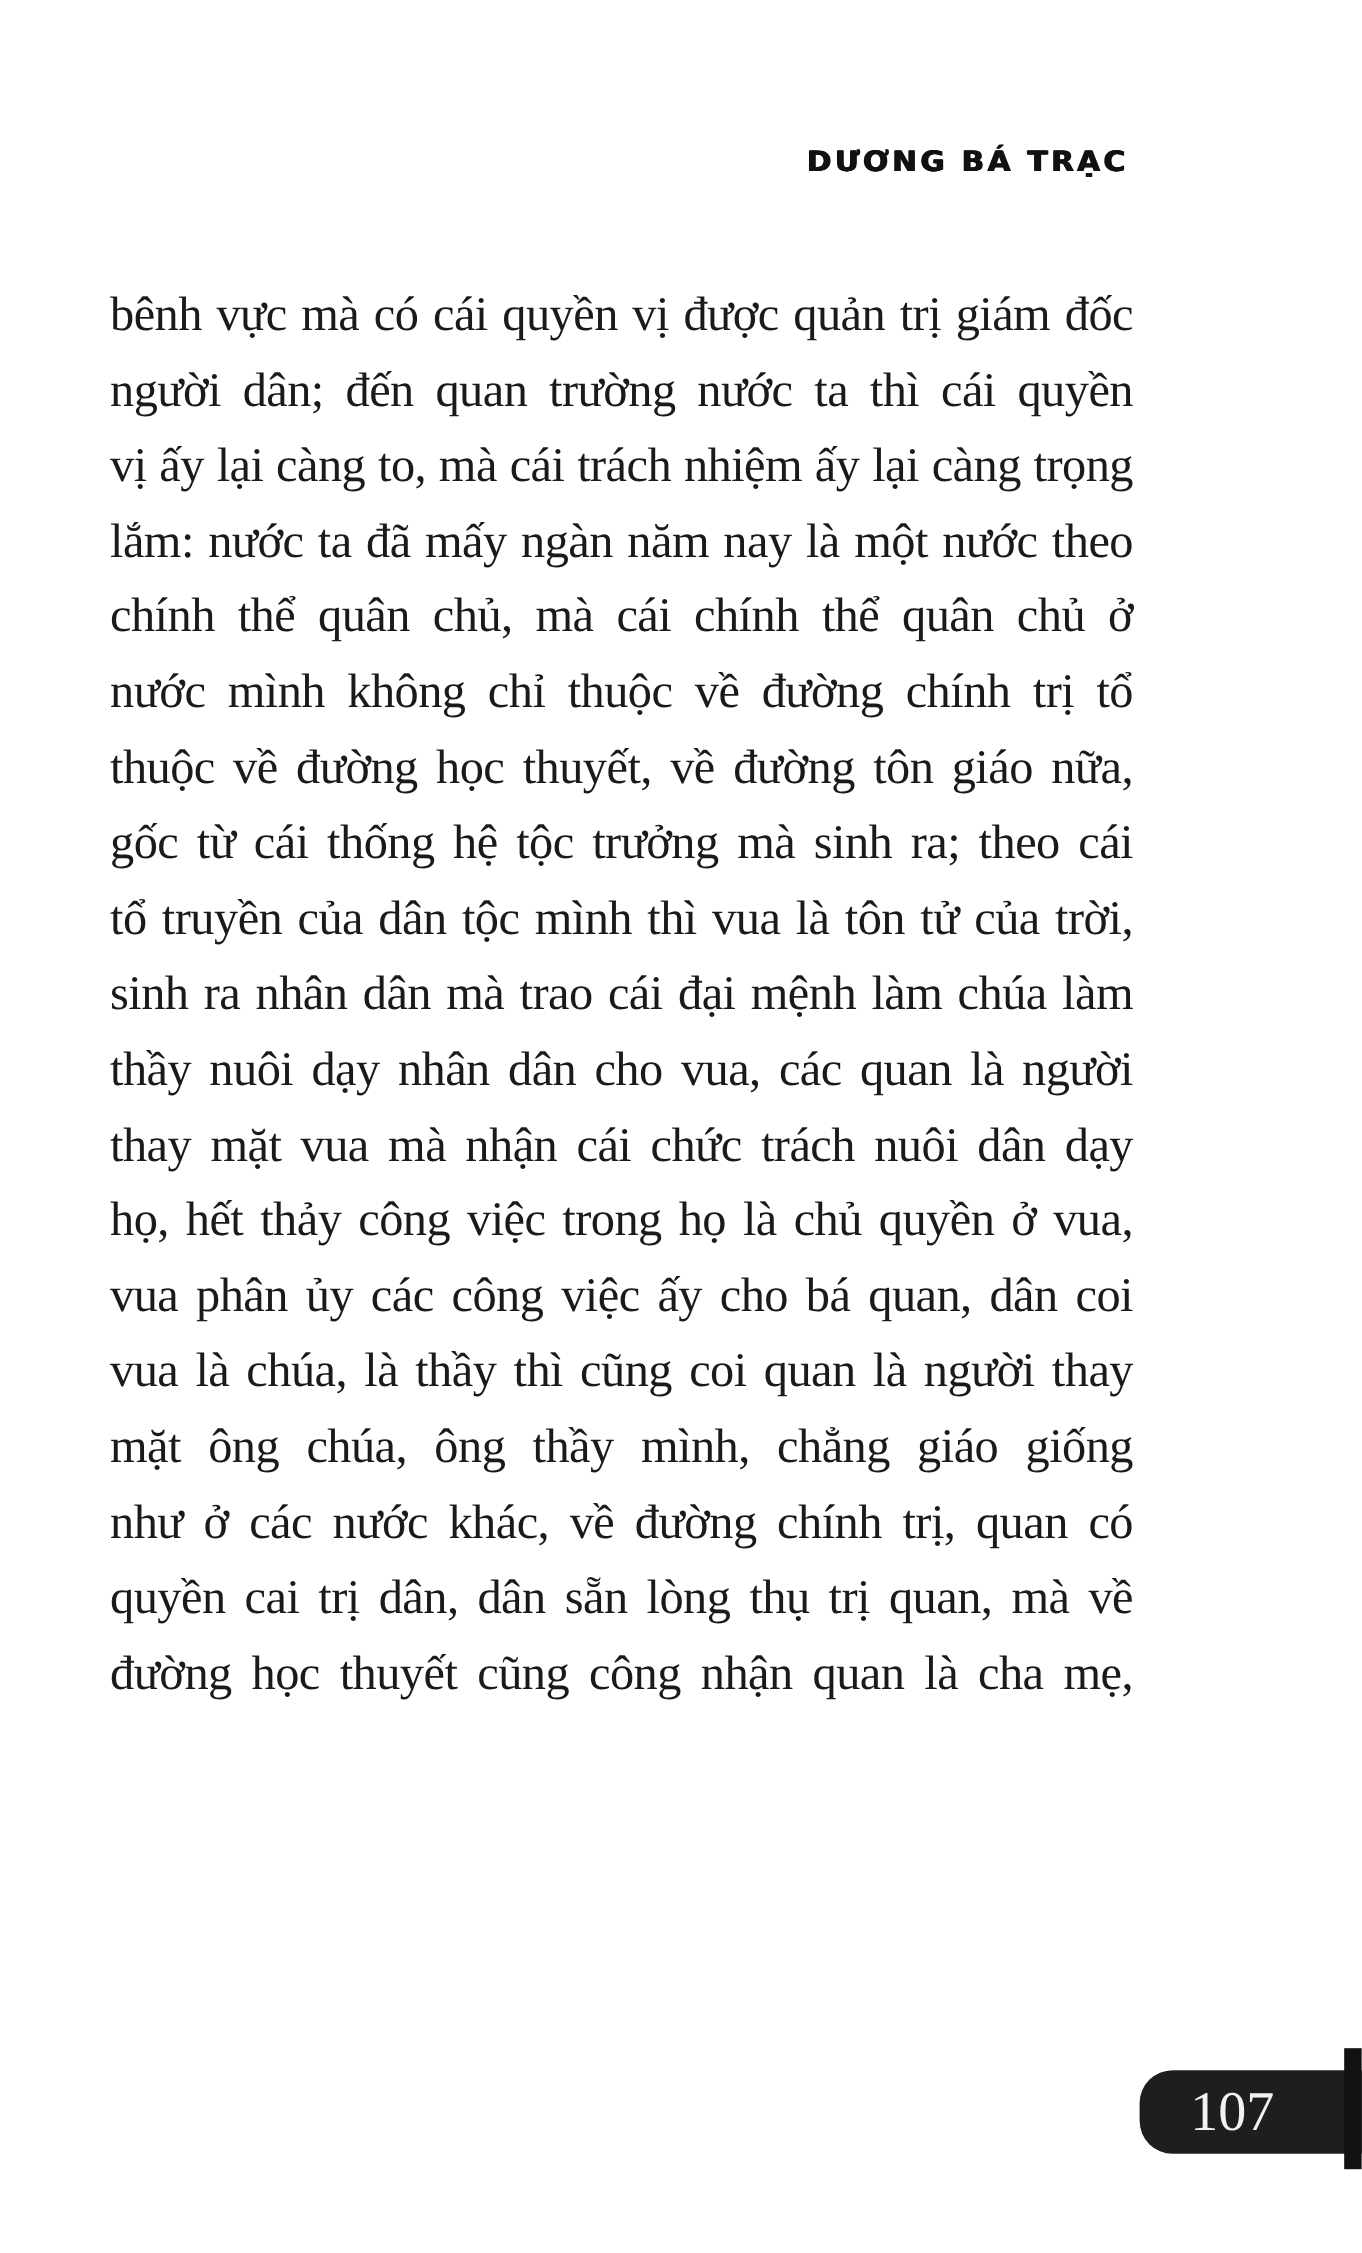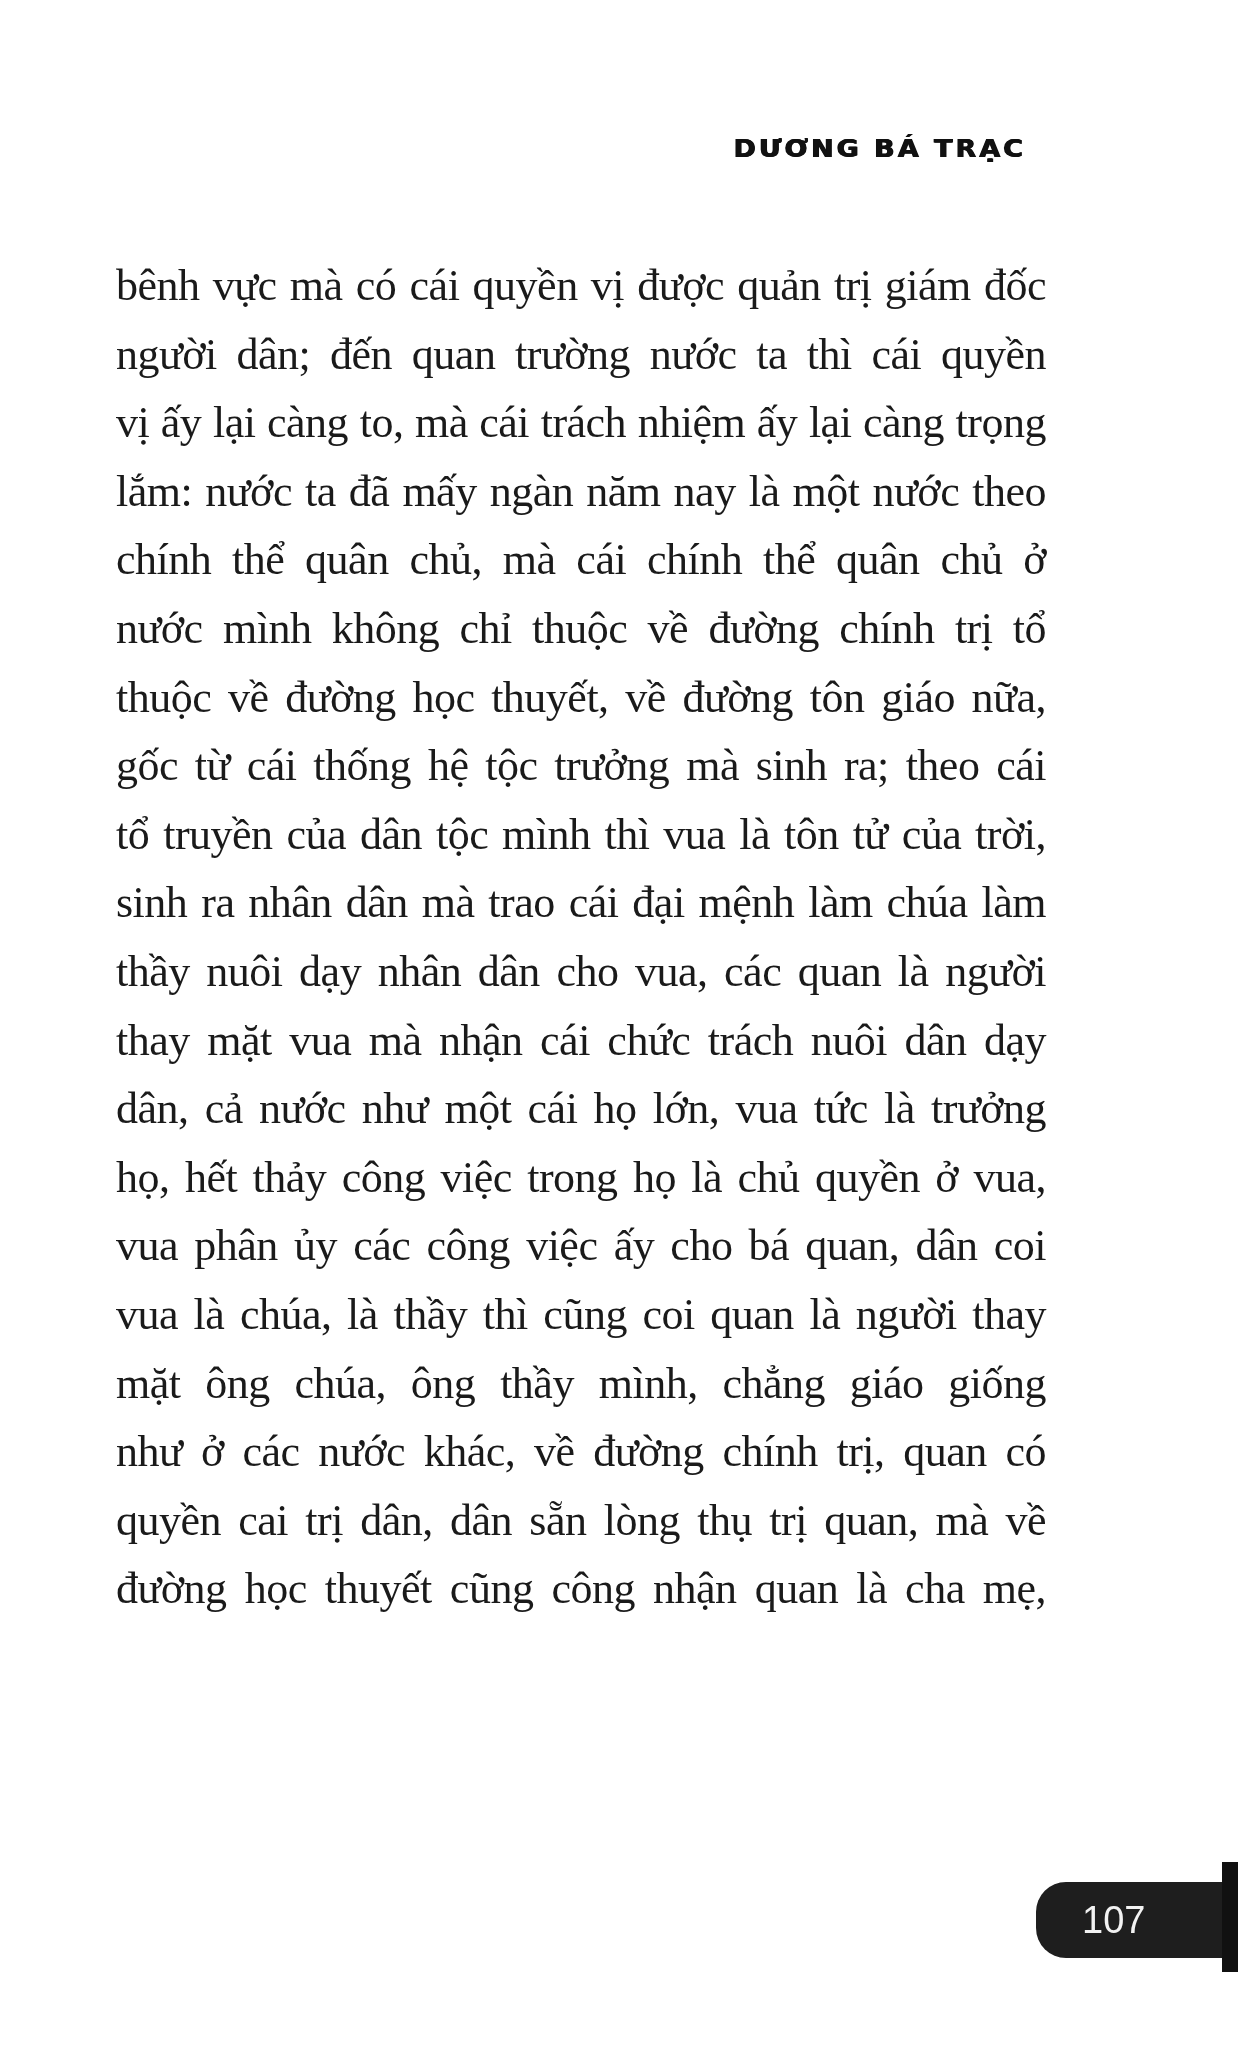--- a/index.html
+++ b/index.html
@@ -10,37 +10,37 @@
     color: #1a1a1a;
   }
   .running-head {
     position: absolute; right: 212px; top: 132px;
     font-family: "DejaVu Sans", sans-serif;
     font-weight: bold; font-size: 27px; letter-spacing: 3px;
     color: #111; transform: scaleY(0.95);
     text-shadow: 0.6px 0 0 #111, -0.6px 0 0 #111;
   }
   .body-text {
-    position: absolute; left: 116px; top: 252px; width: 930px;
+    position: absolute; left: 100px; top: 252px; width: 930px;
   }
   .line {
     height: 68.6px; line-height: 68.6px;
     font-size: 44px; white-space: nowrap;
     text-align: justify; text-align-last: justify;
     letter-spacing: -0.5px;
   }
   .page-tab {
     position: absolute; left: 1036px; top: 1882px;
     width: 230px; height: 76px;
     background: #1e1e1e; border-radius: 30px 0 0 30px;
   }
   .page-number {
     position: absolute; left: 1082px; top: 1895px;
-    font-size: 38px; color: #f2f2f2;
-    font-family: Liberation Sans, sans-serif; line-height: 50px;
+    font-size: 51px; color: #f2f2f2;
+    font-family: Liberation Serif, serif; line-height: 50px;
   }
   .edge-strip {
     position: absolute; left: 1222px; top: 1862px; width: 16px; height: 110px;
     background: #111;
   }
 </style>
 </head>
 <body>
 
 <div class="running-head">DƯƠNG BÁ TRẠC</div>
@@ -51,21 +51,20 @@
   <div class="line">vị ấy lại càng to, mà cái trách nhiệm ấy lại càng trọng</div>
   <div class="line">lắm: nước ta đã mấy ngàn năm nay là một nước theo</div>
   <div class="line">chính thể quân chủ, mà cái chính thể quân chủ ở</div>
   <div class="line">nước mình không chỉ thuộc về đường chính trị tổ</div>
   <div class="line">thuộc về đường học thuyết, về đường tôn giáo nữa,</div>
   <div class="line">gốc từ cái thống hệ tộc trưởng mà sinh ra; theo cái</div>
   <div class="line">tổ truyền của dân tộc mình thì vua là tôn tử của trời,</div>
   <div class="line">sinh ra nhân dân mà trao cái đại mệnh làm chúa làm</div>
   <div class="line">thầy nuôi dạy nhân dân cho vua, các quan là người</div>
   <div class="line">thay mặt vua mà nhận cái chức trách nuôi dân dạy</div>
-  <div class="line">dân, cả nước như một cái họ lớn, vua tức là trưởng</div>
   <div class="line">họ, hết thảy công việc trong họ là chủ quyền ở vua,</div>
   <div class="line">vua phân ủy các công việc ấy cho bá quan, dân coi</div>
   <div class="line">vua là chúa, là thầy thì cũng coi quan là người thay</div>
   <div class="line">mặt ông chúa, ông thầy mình, chẳng giáo giống</div>
   <div class="line">như ở các nước khác, về đường chính trị, quan có</div>
   <div class="line">quyền cai trị dân, dân sẵn lòng thụ trị quan, mà về</div>
   <div class="line">đường học thuyết cũng công nhận quan là cha mẹ,</div>
 </div>
 
 <div class="page-tab"></div>

